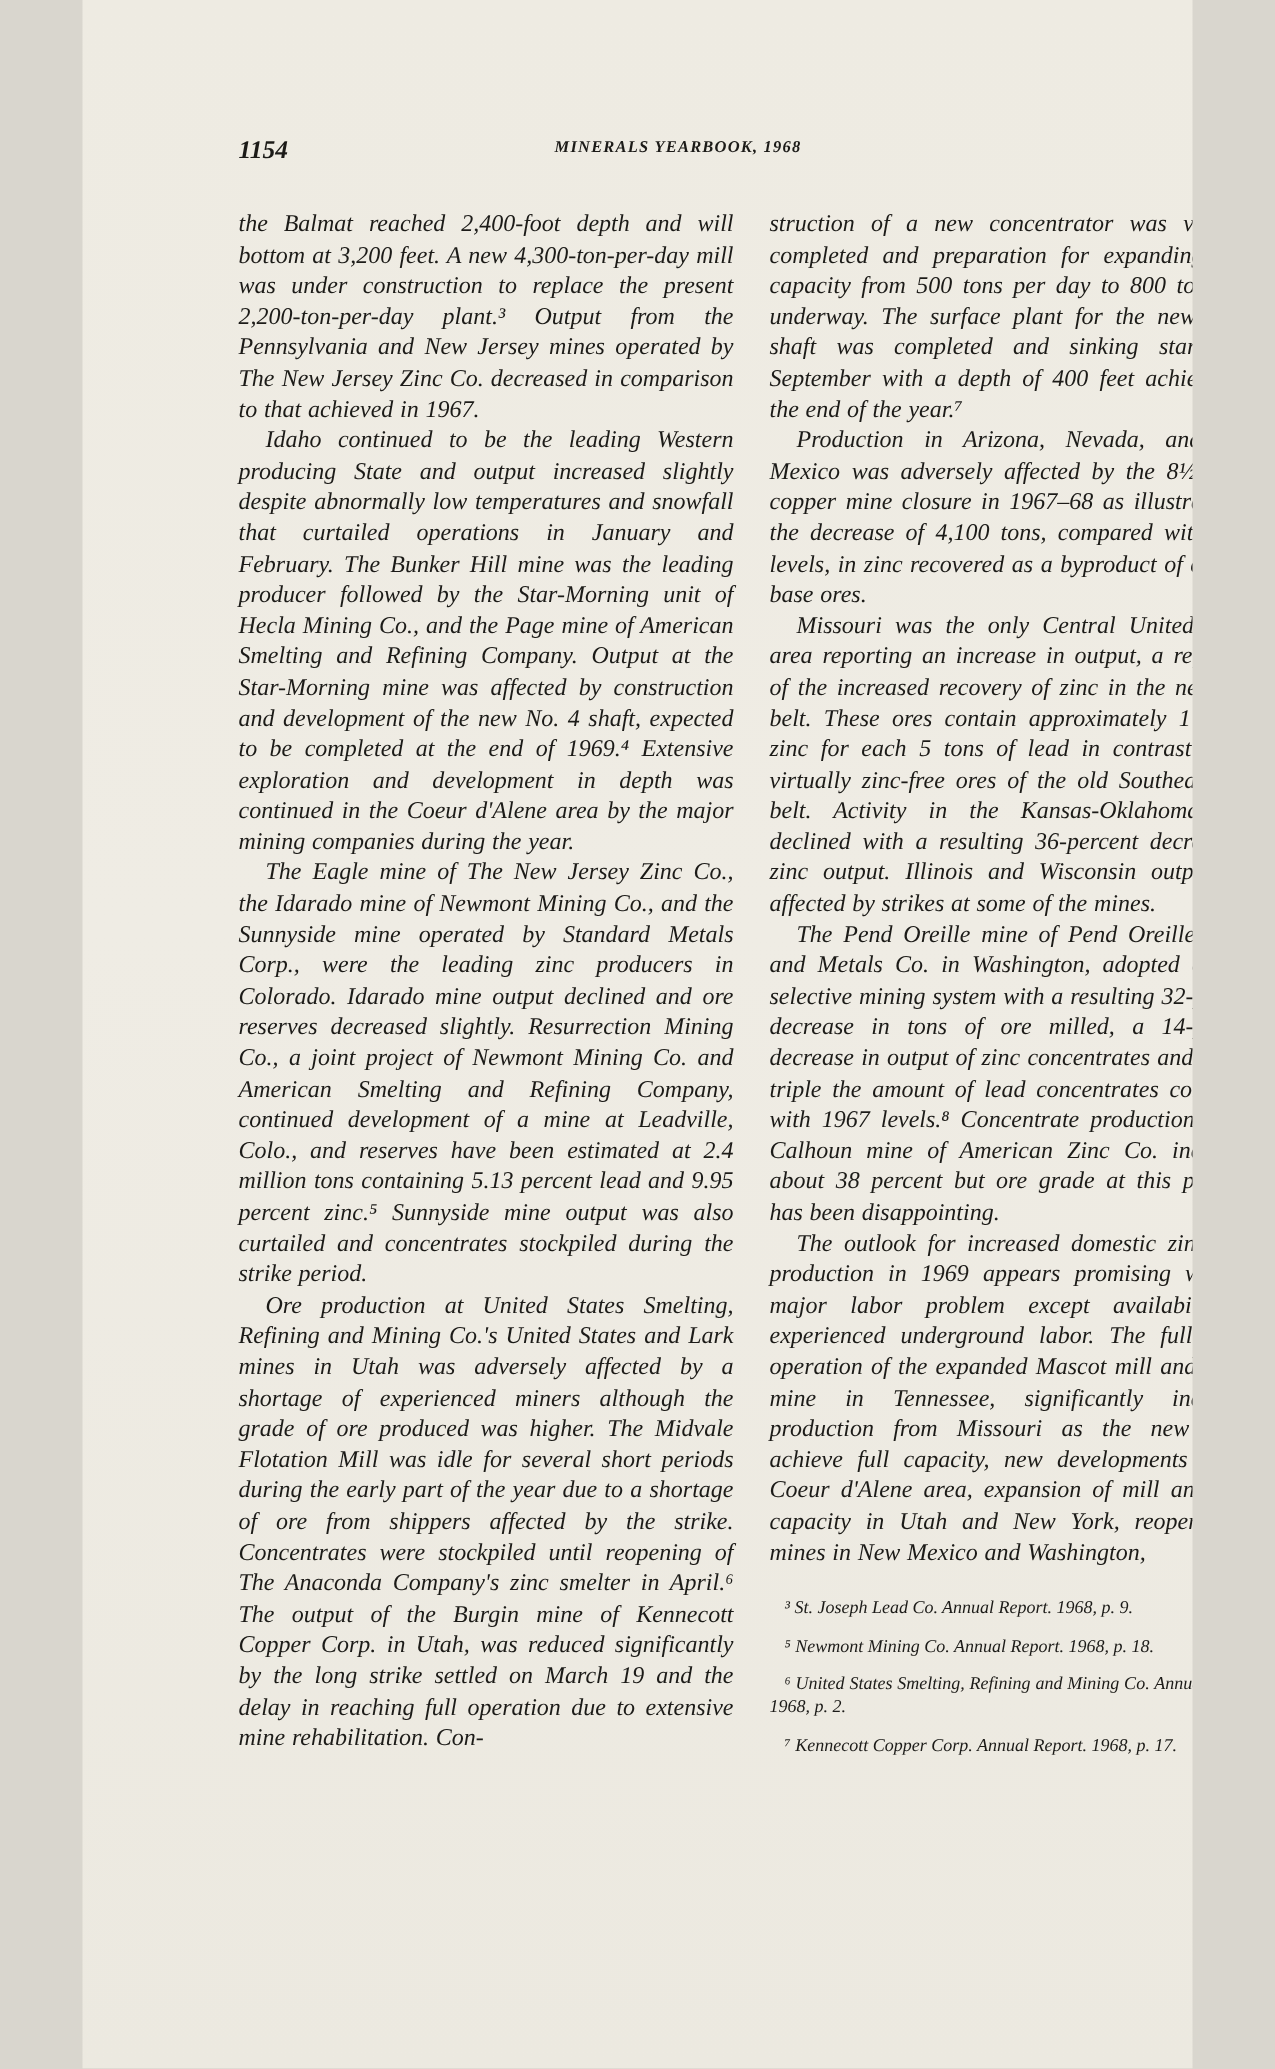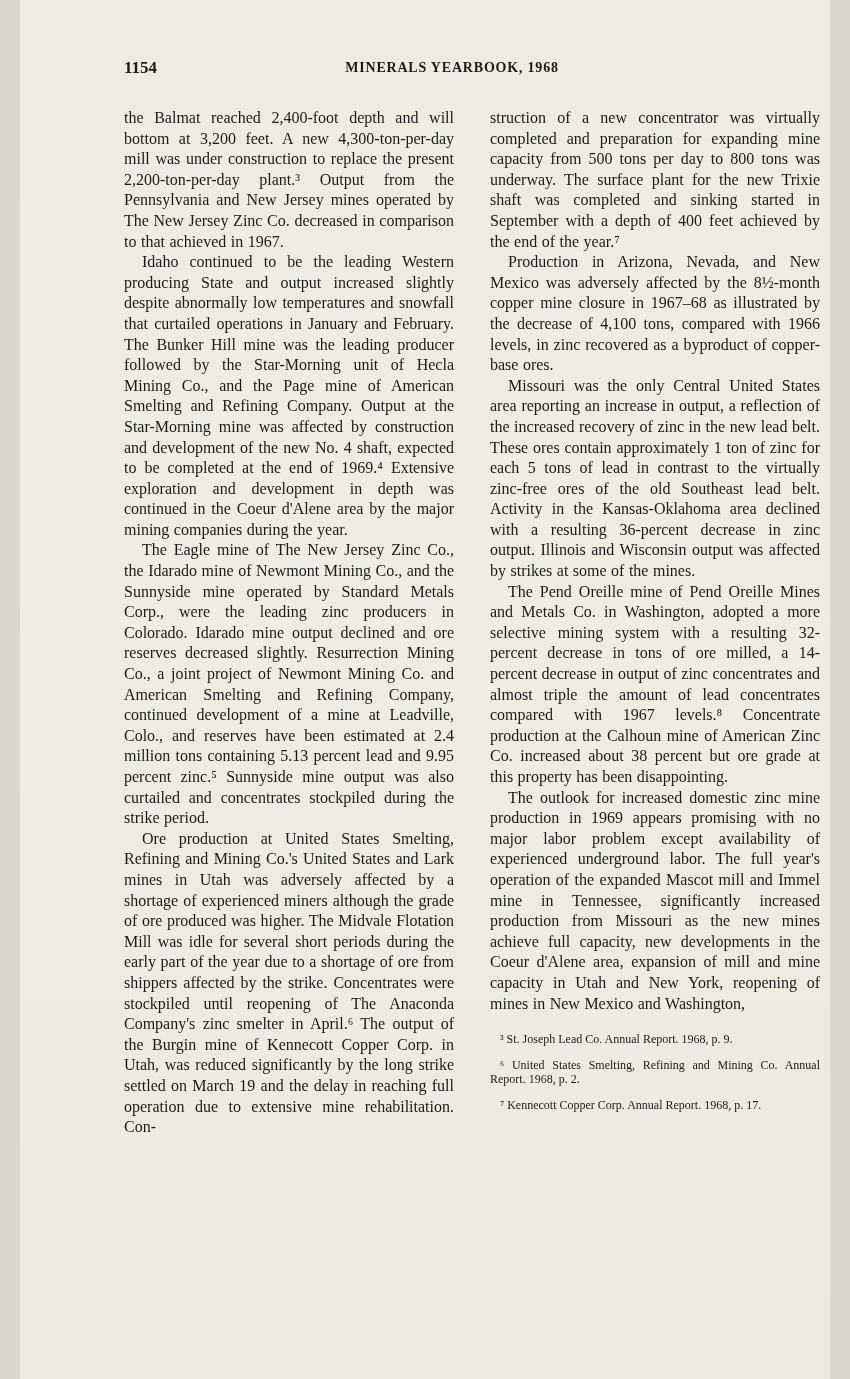--- a/index.html
+++ b/index.html
@@ -1,52 +1,53 @@
 <!DOCTYPE html>
 <html><head>
 <meta charset="utf-8">
 <style>
   * { margin: 0; padding: 0; box-sizing: border-box; }
   html, body { background: #d9d6ce; }
   .page {
     position: relative;
-    width: 810px;
+    width: 740px;
     height: 1379px;
     margin: 0 auto;
     background: linear-gradient(180deg, #eeebe2 0%, #efece4 45%, #ece9e0 100%);
     color: #1c1b18;
     font-family: "Liberation Serif", "DejaVu Serif", serif;
-    padding: 58px 50px 40px 104px;
+    padding: 90px 50px 40px 104px;
     overflow: hidden;
+    font-style: italic;
   }
   .page-header {
     position: relative;
     height: 22px;
     margin-bottom: 28px;
   }
   .page-number {
     position: absolute;
     left: 0;
     top: 0;
     font-weight: bold;
     font-size: 17px;
   }
   .header-title {
     position: absolute;
     left: 0;
     right: 0;
     top: 2px;
     text-align: center;
     font-weight: bold;
-    font-size: 14px;
+    font-size: 11px;
     letter-spacing: 0.8px;
   }
   .columns {
     display: flex;
-    gap: 36px;
+    gap: 24px;
   }
   .column {
     width: 330px;
     flex: 0 0 330px;
   }
   .para {
     font-size: 16px;
     line-height: 20.6px;
     text-align: justify;
     text-indent: 18px;
@@ -85,20 +86,21 @@
 
     <div class="column">
       <p class="para no-indent">struction of a new concentrator was virtually completed and preparation for expanding mine capacity from 500 tons per day to 800 tons was underway. The surface plant for the new Trixie shaft was completed and sinking started in September with a depth of 400 feet achieved by the end of the year.⁷</p>
       <p class="para">Production in Arizona, Nevada, and New Mexico was adversely affected by the 8½-month copper mine closure in 1967–68 as illustrated by the decrease of 4,100 tons, compared with 1966 levels, in zinc recovered as a byproduct of copper-base ores.</p>
       <p class="para">Missouri was the only Central United States area reporting an increase in output, a reflection of the increased recovery of zinc in the new lead belt. These ores contain approximately 1 ton of zinc for each 5 tons of lead in contrast to the virtually zinc-free ores of the old Southeast lead belt. Activity in the Kansas-Oklahoma area declined with a resulting 36-percent decrease in zinc output. Illinois and Wisconsin output was affected by strikes at some of the mines.</p>
       <p class="para">The Pend Oreille mine of Pend Oreille Mines and Metals Co. in Washington, adopted a more selective mining system with a resulting 32-percent decrease in tons of ore milled, a 14-percent decrease in output of zinc concentrates and almost triple the amount of lead concentrates compared with 1967 levels.⁸ Concentrate production at the Calhoun mine of American Zinc Co. increased about 38 percent but ore grade at this property has been disappointing.</p>
       <p class="para">The outlook for increased domestic zinc mine production in 1969 appears promising with no major labor problem except availability of experienced underground labor. The full year's operation of the expanded Mascot mill and Immel mine in Tennessee, significantly increased production from Missouri as the new mines achieve full capacity, new developments in the Coeur d'Alene area, expansion of mill and mine capacity in Utah and New York, reopening of mines in New Mexico and Washington,</p>
 
       <div class="footnotes">
         <p class="footnote">³ St. Joseph Lead Co. Annual Report. 1968, p. 9.</p>
+        <p class="footnote">⁵ Newmont Mining Co. Annual Report. 1968, p. 18.</p>
         <p class="footnote">⁶ United States Smelting, Refining and Mining Co. Annual Report. 1968, p. 2.</p>
         <p class="footnote">⁷ Kennecott Copper Corp. Annual Report. 1968, p. 17.</p>
       </div>
     </div>
 
   </div>
 
 </div>
 
 </body></html>

